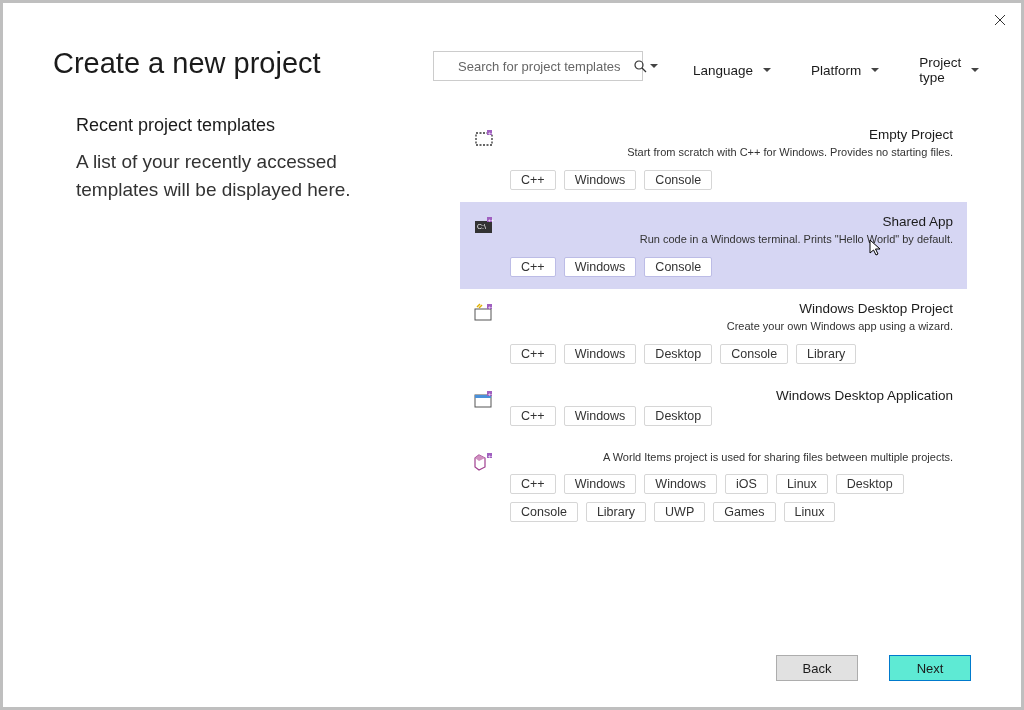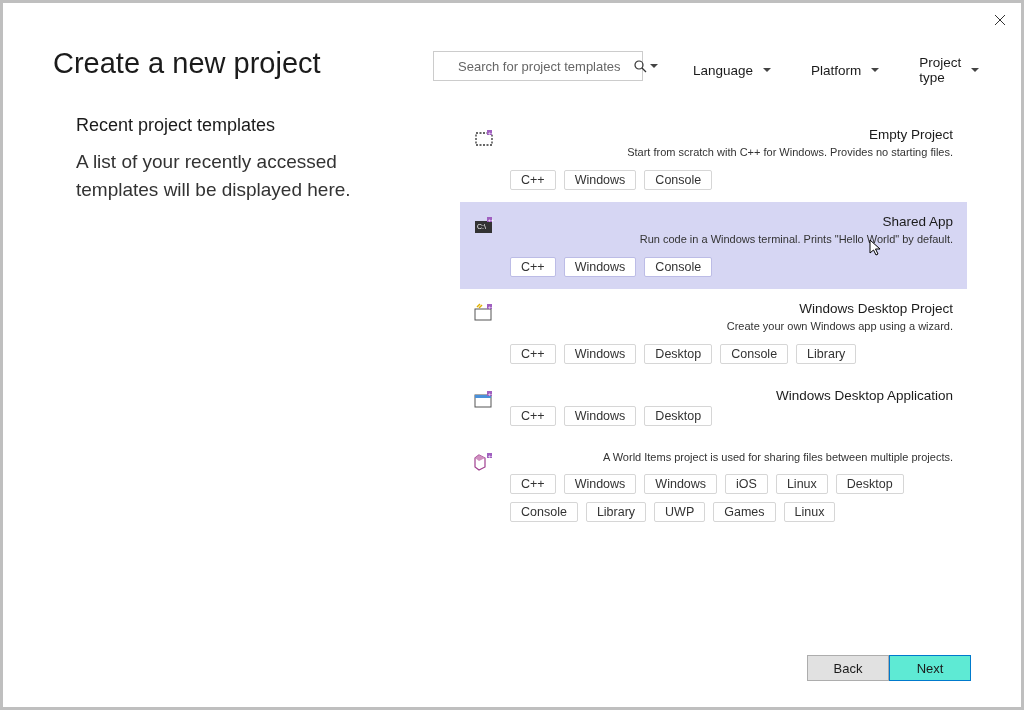--- a/index.html
+++ b/index.html
@@ -178,21 +178,21 @@
       color: #333;
     }
     .tpl-item.selected .tpl-tag {
       border: 1px solid #bcbce6;
     }
     .footer {
       position: absolute;
       bottom: 26px;
       right: 50px;
       display: flex;
-      gap: 0;
+      gap: 31px;
       margin-top: 9px;
     }
     .footer-btn {
       width: 82px;
       height: 26px;
       font-size: 13px;
       border: 1px solid #adadad;
       background: #e1e1e1;
       color: #1b1b1b;
       cursor: pointer;

